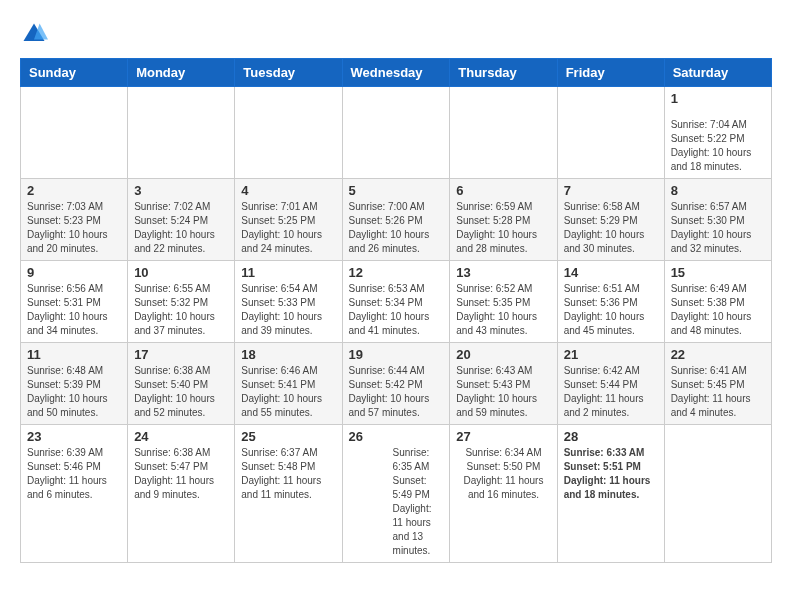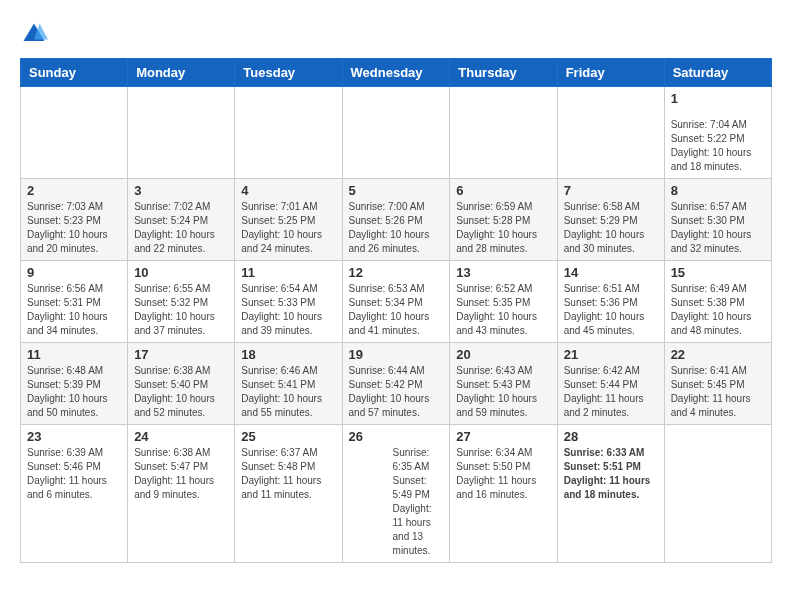--- a/index.html
+++ b/index.html
@@ -321,21 +321,21 @@
         </td>
         <td>
           <span class="day-num">26</span>
           <div class="day-info" style="white-space: pre-line; margin-left: 44px;">Sunrise: 6:35 AM
 Sunset: 5:49 PM
 Daylight: 11 hours
 and 13 minutes.</div>
         </td>
         <td>
           <span class="day-num">27</span>
-          <div class="day-info" style="white-space: pre-line;">Sunrise: 6:34 AM
+          <div class="day-info" style="white-space: pre-line; text-align: center;">Sunrise: 6:34 AM
 Sunset: 5:50 PM
 Daylight: 11 hours
 and 16 minutes.</div>
         </td>
         <td>
           <span class="day-num">28</span>
           <div class="day-info" style="white-space: pre-line; font-weight: bold;">Sunrise: 6:33 AM
 Sunset: 5:51 PM
 Daylight: 11 hours
 and 18 minutes.</div>

